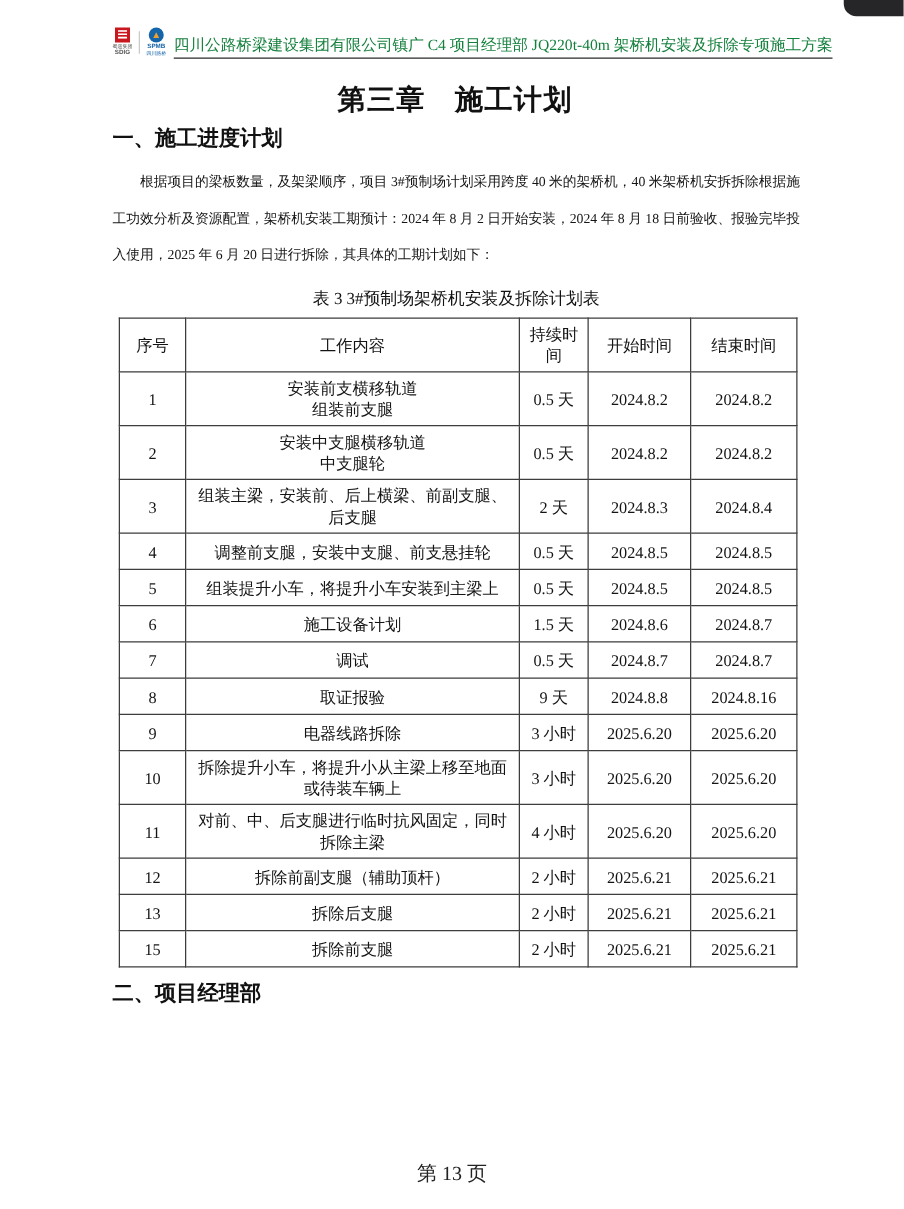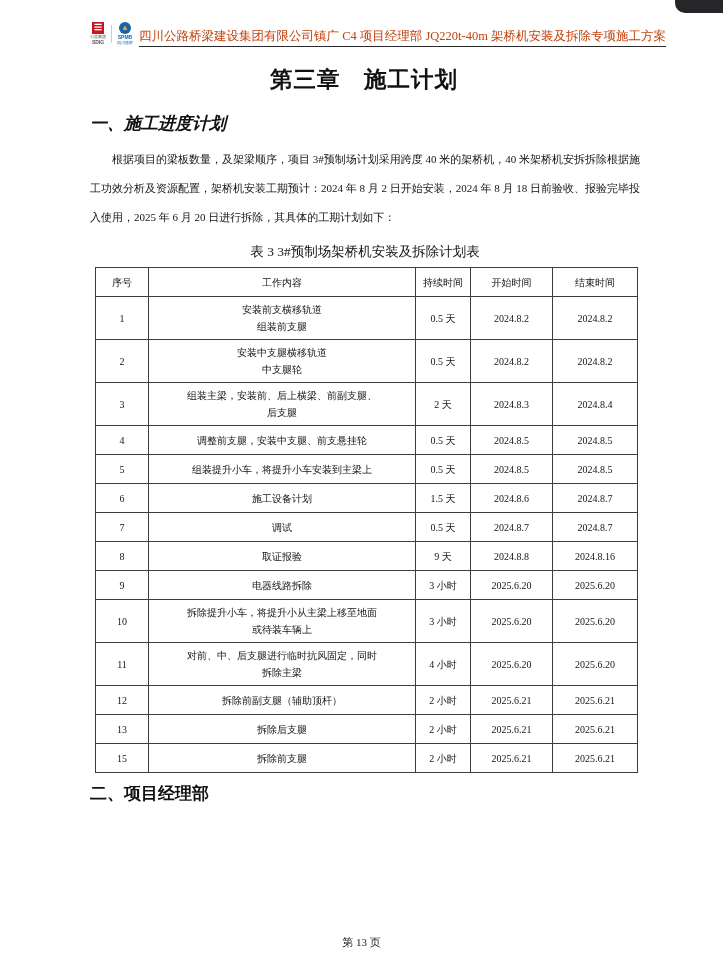--- a/index.html
+++ b/index.html
@@ -64,39 +64,39 @@
   .logo-abbr { font-size: 5px; line-height: 5px; font-weight: bold; }
   .logo-divider { width: 1px; height: 18px; background: #c9c9c9; }
   .header-line {
     flex: 1 1 auto;
     display: flex;
     justify-content: space-between;
     border-bottom: 1px solid #2a2a2a;
     font-size: 12.5px;
     line-height: 20px;
     white-space: nowrap;
-    color: #c2410c;
+    color: #15803d;
   }
   
   .chapter-title {
     margin-top: 17px;
     text-align: center;
     font-family: Liberation Serif, serif;
     font-weight: bold;
     font-size: 22.5px;
     letter-spacing: 1px;
     color: #111;
   }
   .section-heading {
     font-family: "Liberation Sans", "DejaVu Sans", sans-serif;
     font-weight: bold;
     font-size: 17px;
     color: #111;
   }
-  .section-heading.first { margin-top: 17px; font-style: italic; }
+  .section-heading.first { margin-top: 4px; }
   .section-heading.second { margin-top: 9px; }
   
   .body-paragraph {
     margin-top: 10px;
     font-size: 11px;
     line-height: 29px;
     text-align: justify;
     text-indent: 2em;
     color: #141414;
     width: 550px;
@@ -109,40 +109,40 @@
     font-size: 13.5px;
     color: #111;
     width: 550px;
   }
   table.schedule {
     margin-top: 6px;
     margin-left: 5px;
     border-collapse: collapse;
     width: 542px;
     table-layout: fixed;
-    font-size: 10px;
+    font-size: 13px;
     color: #141414;
   }
   table.schedule th, table.schedule td {
     border: 1px solid #3d3d3d;
     text-align: center;
     vertical-align: middle;
     padding: 4px 3px;
     line-height: 17px;
     font-weight: normal;
     white-space: pre-line;
     height: 29px;
   }
   
   .page-footer {
     position: absolute;
     left: 0; right: 0;
     bottom: 17px;
     text-align: center;
-    font-size: 11px;
+    font-size: 16px;
     color: #222;
   }
 </style>
 </head>
 <body>
 
 <div class="corner-widget"></div>
 
 <div class="page">
 

